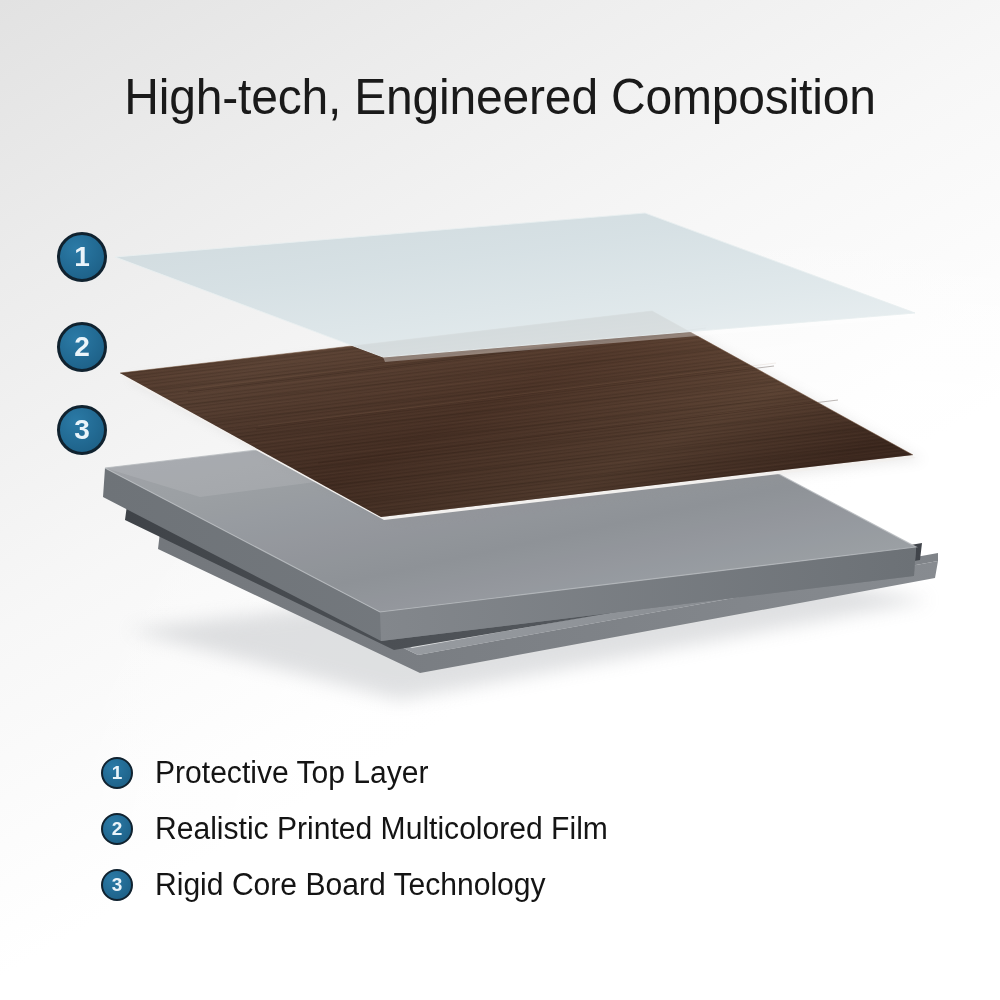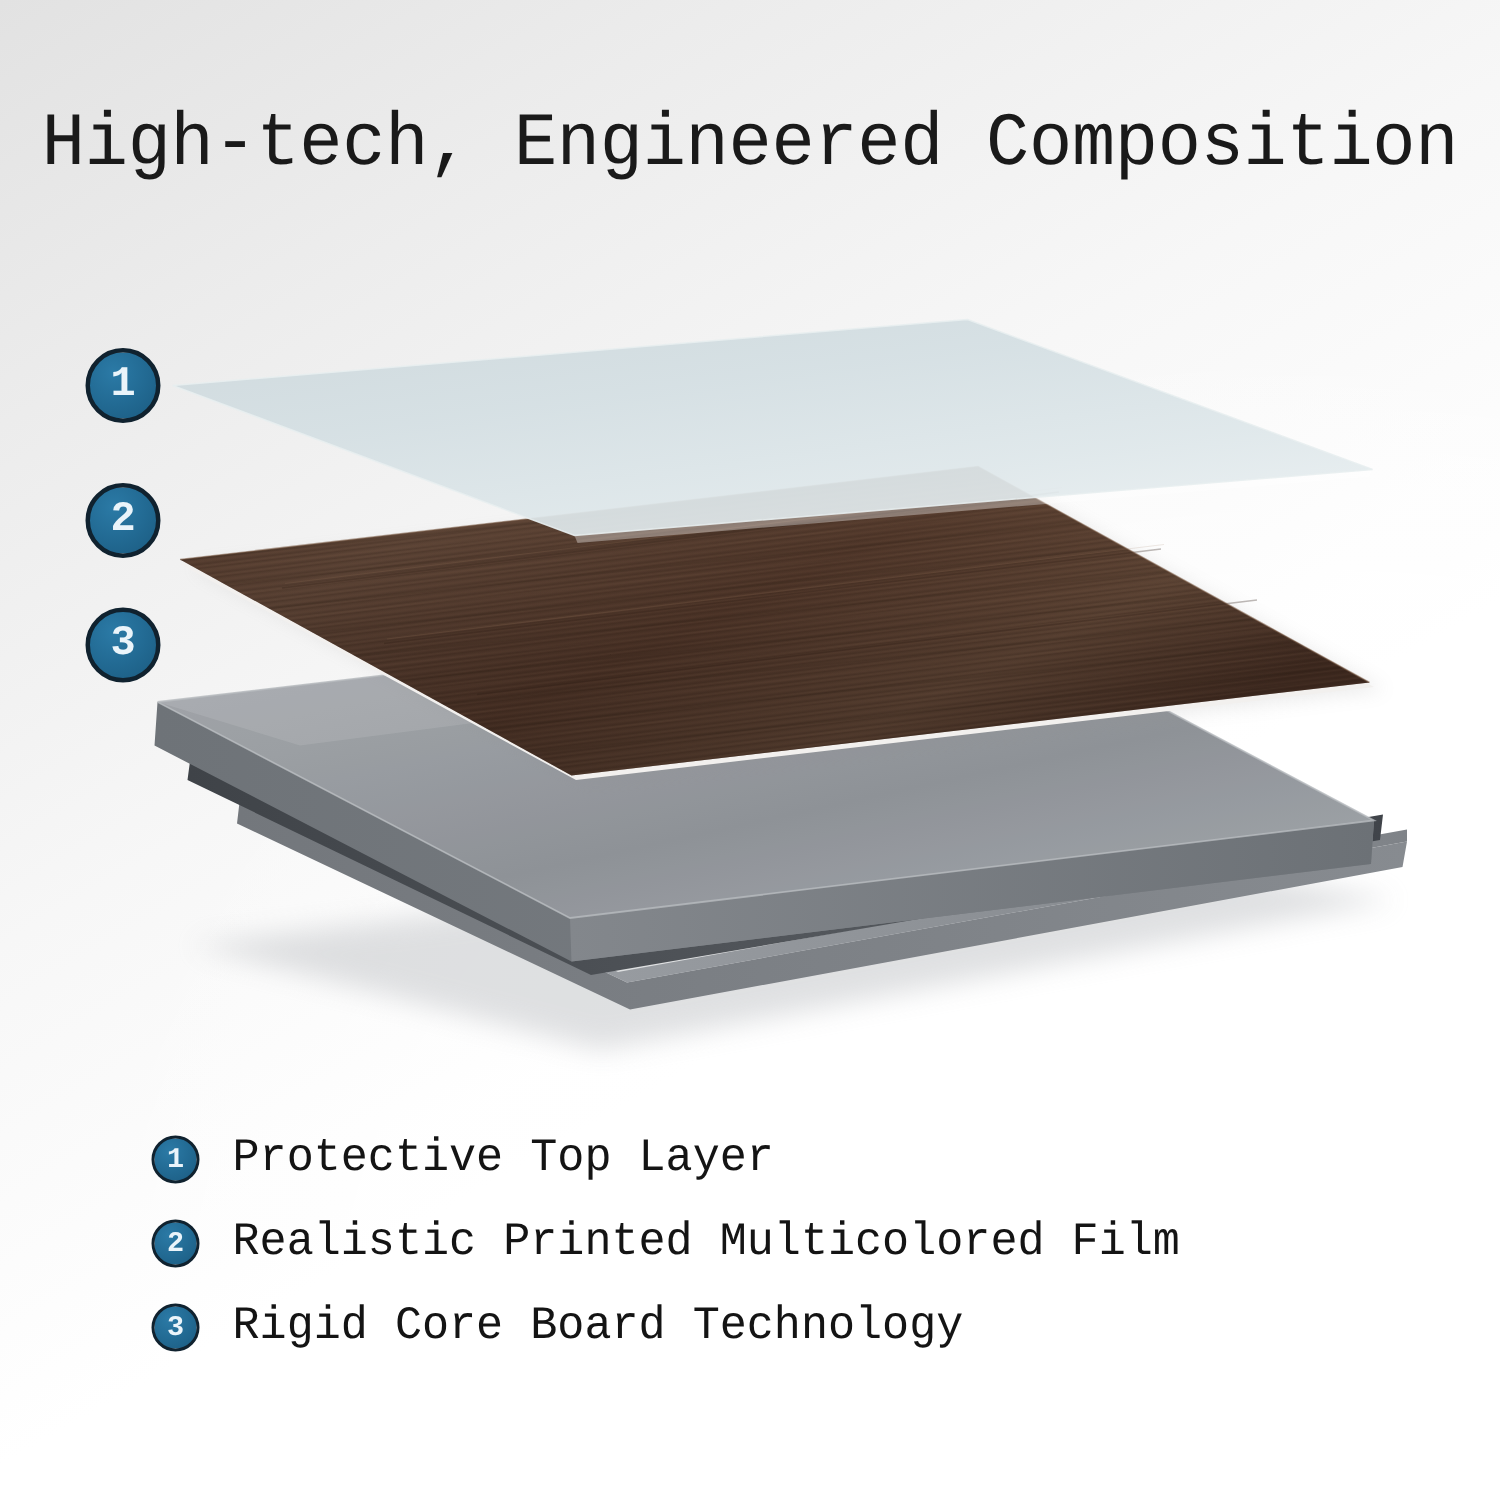--- a/index.html
+++ b/index.html
@@ -14,21 +14,20 @@
     background: #ffffff;
   }
   #infographic {
     position: relative;
     width: 1000px;
     height: 1000px;
     background:
       radial-gradient(ellipse 1100px 900px at 88% 92%, #ffffff 0%, #ffffff 42%, rgba(255,255,255,0) 78%),
       linear-gradient(150deg, #e2e2e2 0%, #ececec 18%, #f7f7f7 40%, #ffffff 62%, #ffffff 100%);
     overflow: hidden;
-    font-family: Liberation Mono, monospace;
   }
 
   
   .title {
     position: absolute;
     left: 0;
     top: 66px;
     width: 1000px;
     text-align: center;
     font-size: 50px;

